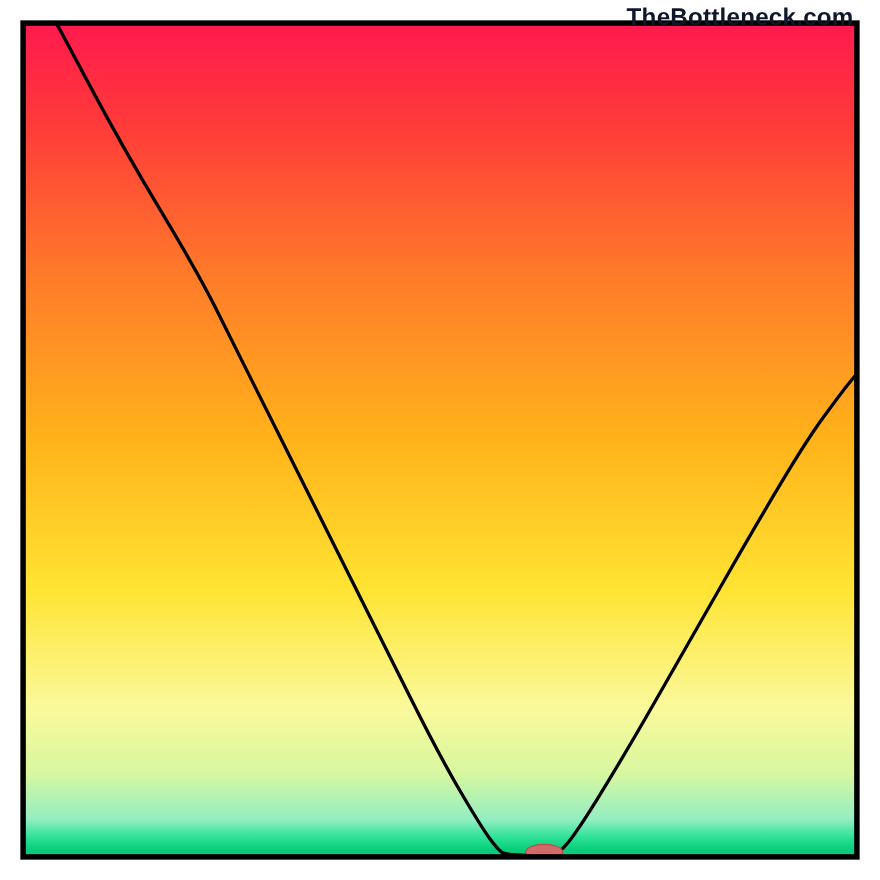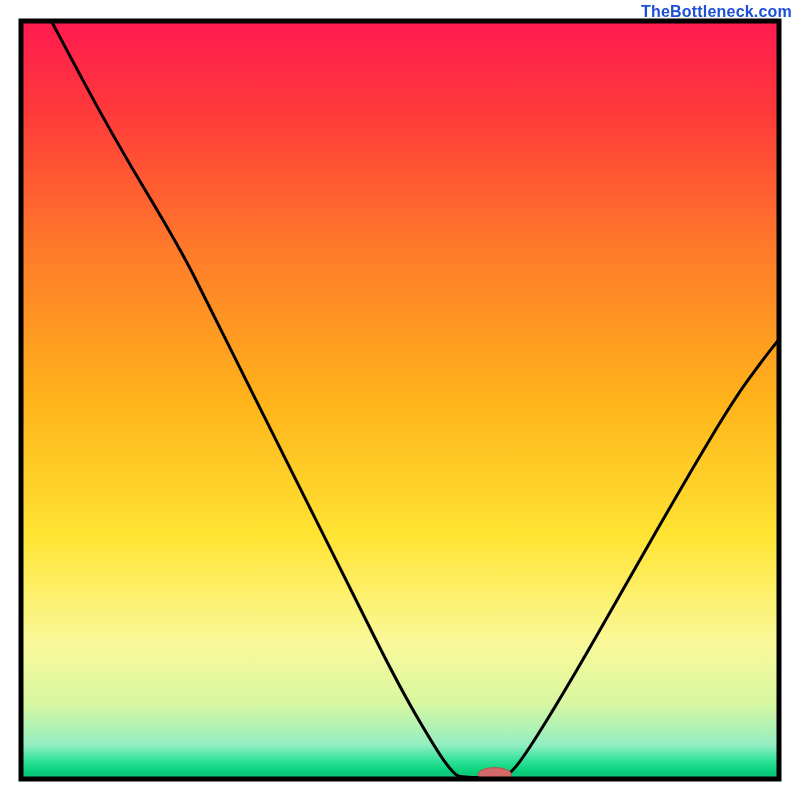--- a/index.html
+++ b/index.html
@@ -19,24 +19,24 @@
   .chart-svg {
     position: absolute;
     inset: 0;
     width: 800px;
     height: 800px;
     display: block;
   }
   .watermark {
     position: absolute;
     top: 3px;
-    right: 8px;
-    font-size: 16px;
+    right: 24px;
+    font-size: 22px;
     font-weight: 600;
-    color: #1d4ed8;
+    color: #0f172a;
     letter-spacing: 0.2px;
     user-select: none;
   }
 </style>
 </head>
 <body>
 
 <div class="chart-wrap">
   <svg class="chart-svg" viewBox="0 0 800 800">
     <defs>

